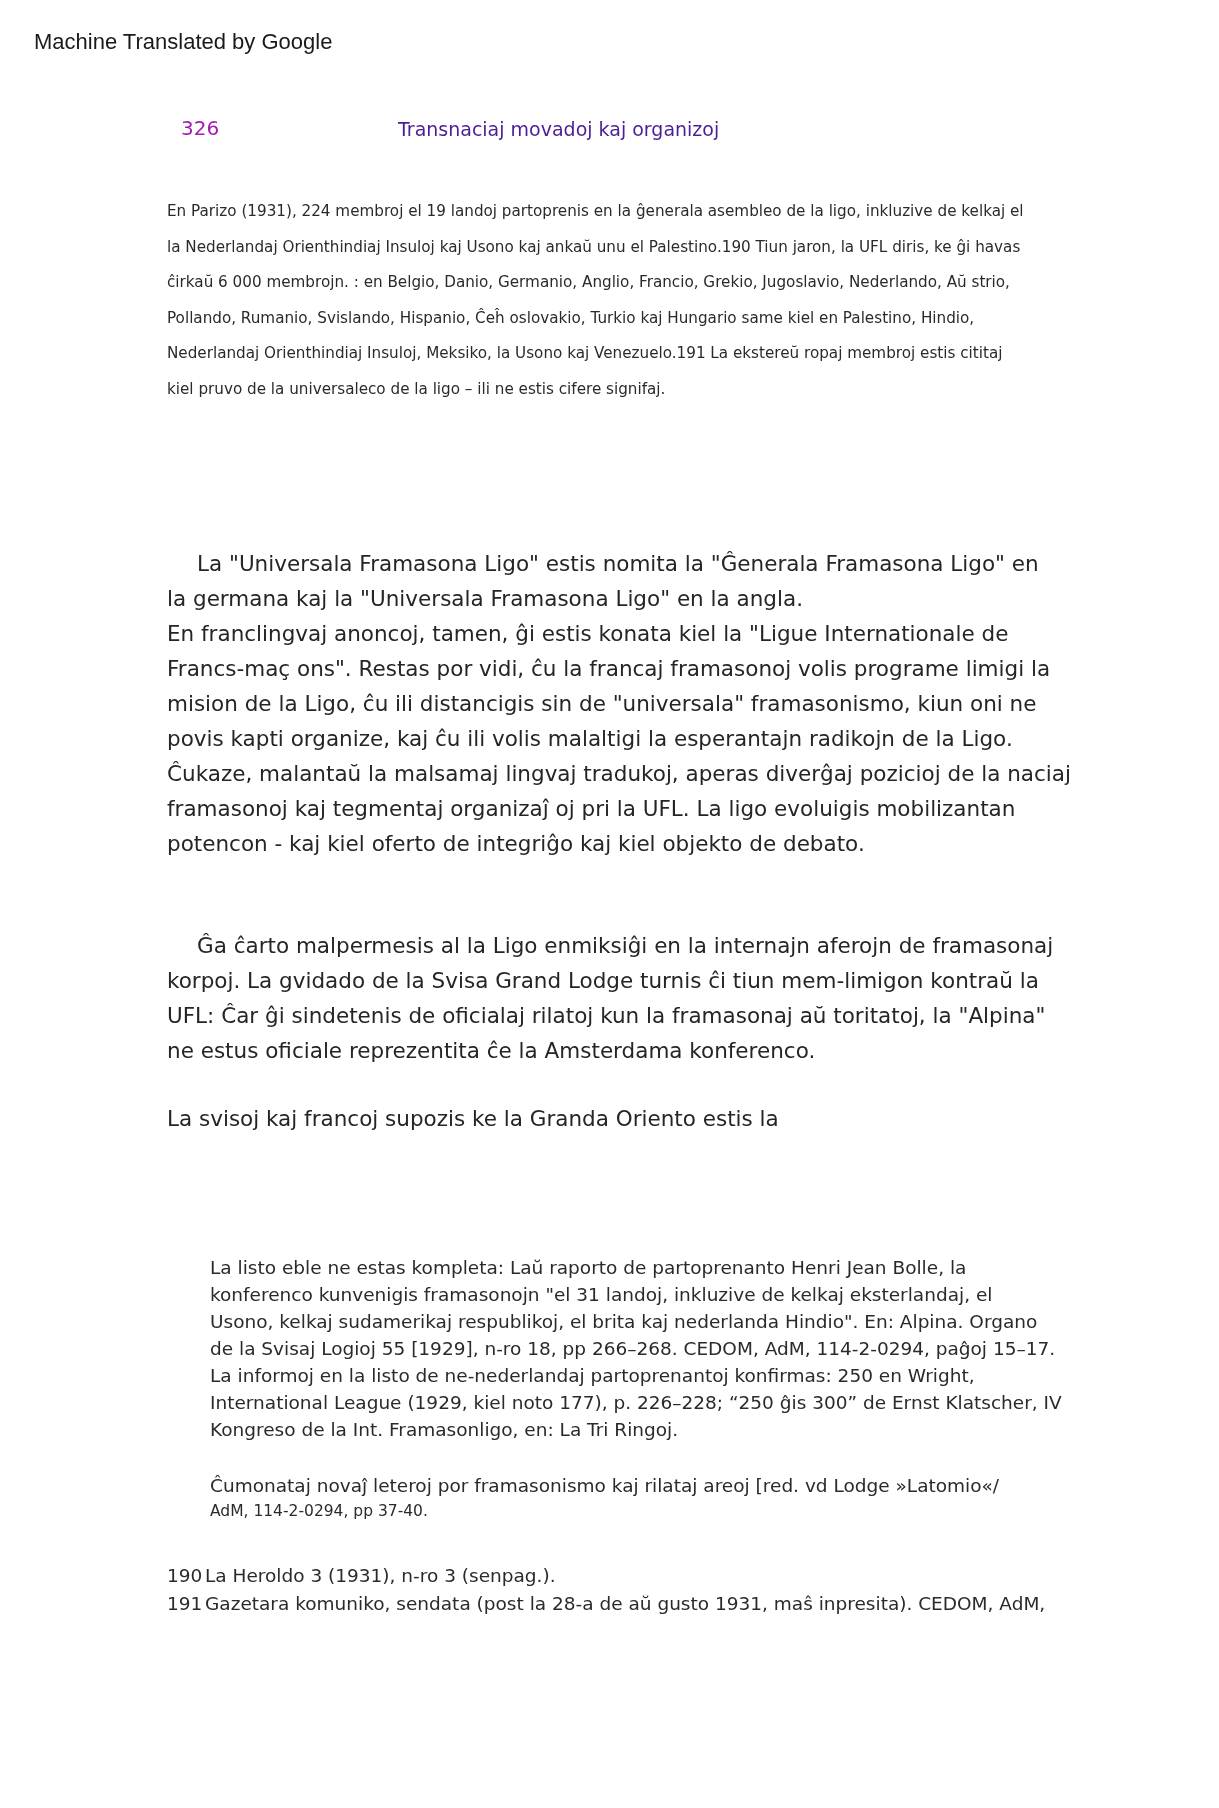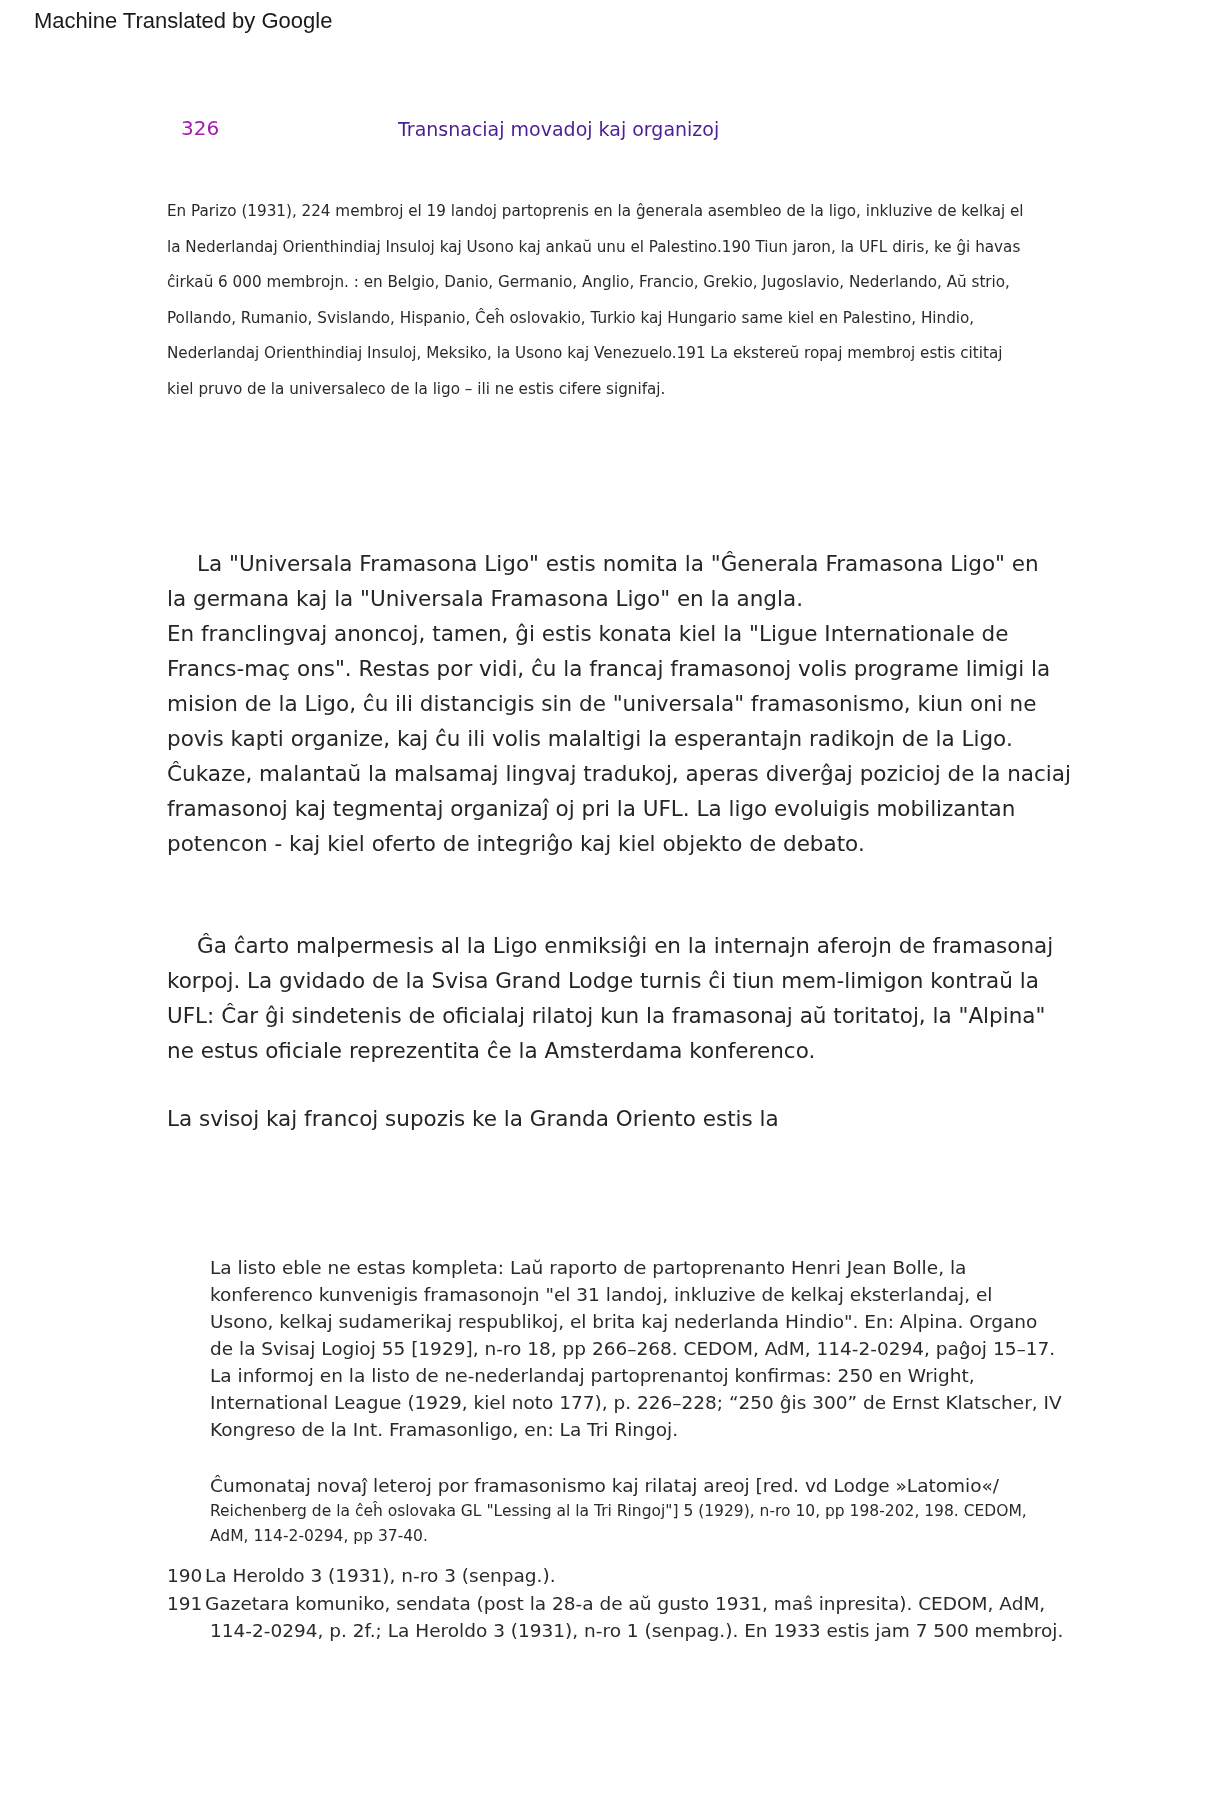--- a/index.html
+++ b/index.html
@@ -2,21 +2,21 @@
 <html><head>
 <meta charset="utf-8">
 <style>
   html, body { margin: 0; padding: 0; background: #ffffff; }
   body {
     width: 1219px; height: 1808px; position: relative; overflow: hidden;
     color: #1f1f1f;
     font-family: "DejaVu Sans", sans-serif;
   }
   .banner {
-    position: absolute; left: 34px; top: 8px;
+    position: absolute; left: 34px; top: 29px;
     font-family: "Liberation Sans", sans-serif;
     font-size: 22px; color: #1a1a1a;
   }
   .page-number {
     position: absolute; left: 181px; top: 116px;
     font-size: 20px; color: #a21caf;
   }
   .running-head {
     position: absolute; left: 355px; top: 118px;
     font-size: 19px; color: #4c1d95; margin-left: 43px;
@@ -77,28 +77,26 @@
   <span class="line">konferenco kunvenigis framasonojn "el 31 landoj, inkluzive de kelkaj eksterlandaj, el</span>
   <span class="line">Usono, kelkaj sudamerikaj respublikoj, el brita kaj nederlanda Hindio". En: Alpina. Organo</span>
   <span class="line">de la Svisaj Logioj 55 [1929], n-ro 18, pp 266–268. CEDOM, AdM, 114-2-0294, paĝoj 15–17.</span>
   <span class="line">La informoj en la listo de ne-nederlandaj partoprenantoj konfirmas: 250 en Wright,</span>
   <span class="line">International League (1929, kiel noto 177), p. 226–228; “250 ĝis 300” de Ernst Klatscher, IV</span>
   <span class="line">Kongreso de la Int. Framasonligo, en: La Tri Ringoj.</span>
 </div>
 
 <div class="block fn" style="top:1472px; left:210px; width:860px;">
   <span class="line">Ĉumonataj novaĵ  leteroj por framasonismo kaj rilataj areoj [red. vd Lodge »Latomio«/</span>
-  <span class="line fn-small">Reichenberg de la ĉeĥ oslovaka GL "Lessing al la Tri Ringoj"] 5 (1929), n-ro 10, pp 198-202, 198. CEDOM,</span>
   <span class="line fn-small">AdM, 114-2-0294, pp 37-40.</span>
 </div>
 
 <div class="block fn" style="top:1562px;">
   <span class="line">
     <span class="fn-num">190</span><span>La Heroldo 3 (1931), n-ro 3 (senpag.).</span>
   </span>
 </div>
 
 <div class="block fn" style="top:1590px;">
   <span class="line">
     <span class="fn-num">191</span><span>Gazetara komuniko, sendata (post la 28-a de aŭ gusto 1931, maŝ  inpresita). CEDOM, AdM,</span>
   </span>
-  <span class="line fn-hang">114-2-0294, p. 2f.; La Heroldo 3 (1931), n-ro 1 (senpag.). En 1933 estis jam 7 500 membroj.</span>
 </div>
 
 </body></html>

